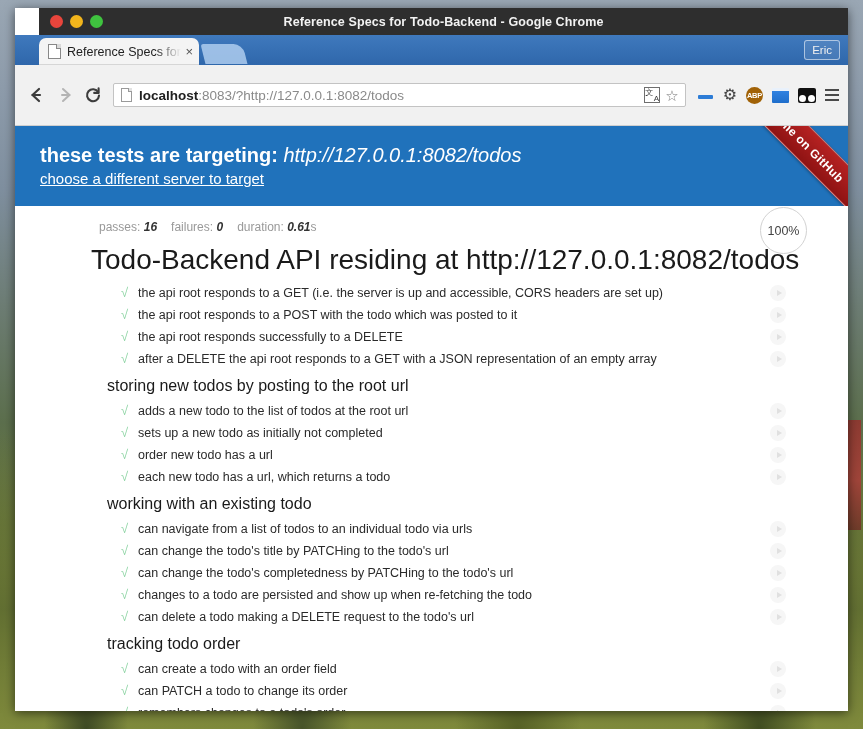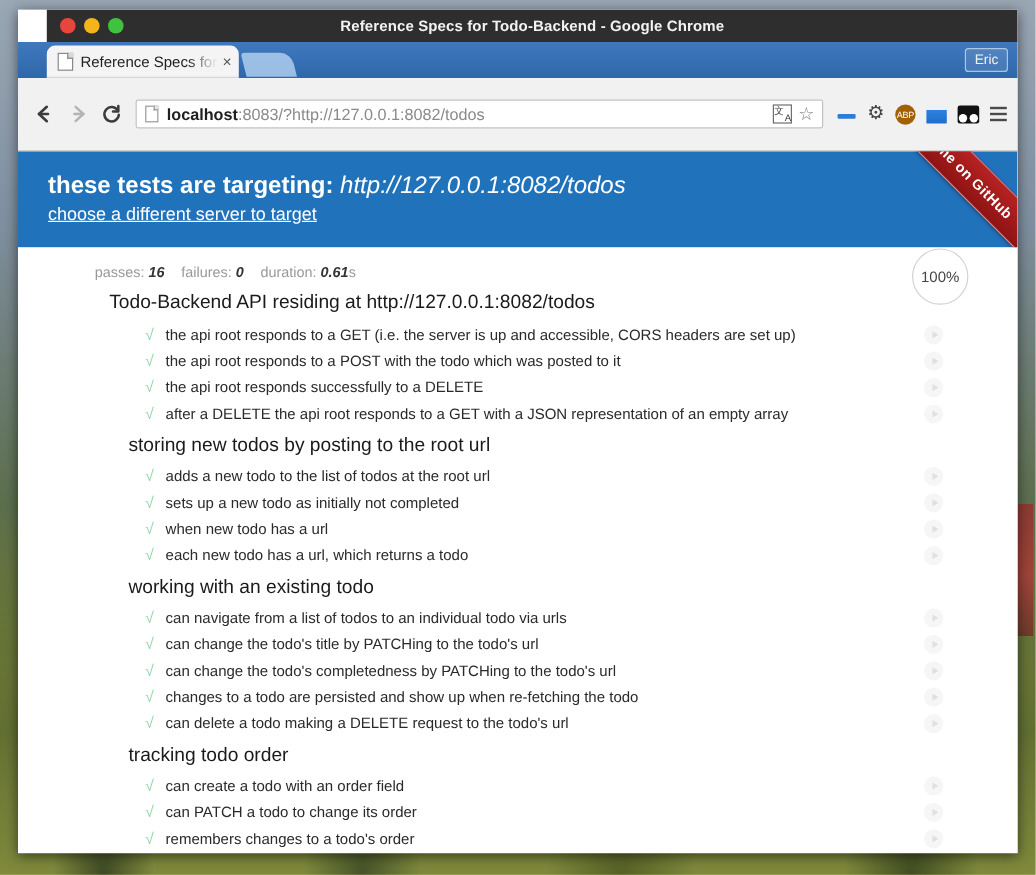--- a/index.html
+++ b/index.html
@@ -242,21 +242,21 @@
     content:""; position:absolute; left:1px; bottom:3px;
     width:15px; height:4px; background:#2d7cd6; border-radius:1px;
   }
   .gear-ico { font-size: 16px; color: #444; line-height: 1; }
   .abp-ico {
     width: 17px; height: 17px;
     border-radius: 50%;
     background: #a16207;
     color: #fff;
     font-size: 7.5px;
-    font-weight: normal;
+    font-weight: bold;
     display: flex; align-items: center; justify-content: center;
     letter-spacing: -.2px;
     text-align: center;
   }
   .ext-blue {
     width: 17px; height: 15px;
     background: linear-gradient(to bottom,#e9f1fb 0%,#e9f1fb 22%,#2f81e0 22%,#1f6ecb 100%);
     border-radius: 1px;
   }
   .ext-panda {
@@ -326,21 +326,21 @@
     border-bottom: 1px solid rgba(255,255,255,.45);
   }
   .ribbon span {
     color: #fff;
     font-size: 12px;
     font-weight: bold;
     letter-spacing: .4px;
   }
 
   .stats {
-    padding: 14px 0 0 64px;
+    padding: 14px 0 0 84px;
     font-size: 12px;
     color: #999;
     position: relative;
   }
   .stats .num { color: #333; font-style: italic; font-weight: bold; }
   .stats .grp { margin-right: 14px; }
 
   .pct-badge {
     position: absolute;
     right: 41px;
@@ -352,21 +352,21 @@
     display: flex;
     align-items: center;
     justify-content: center;
     font-size: 12.5px;
     color: #444;
     background: #fff;
   }
 
   .report { padding: 10px 0 0 0; }
   .suite-root {
-    font-size: 16px;
+    font-size: 28px;
     color: #1a1a1a;
     padding: 0 0 6px 76px;
   }
   .suite {
     font-size: 16px;
     color: #1a1a1a;
     padding: 7px 0 5px 92px;
   }
   .tests { margin: 0; padding: 0; list-style: none; }
   .test {
@@ -513,21 +513,21 @@
               </span></li>
           </ul>
           <div class="suite">storing new todos by posting to the root url</div>
           <ul class="tests">
             <li class="test"><span class="chk" style="color: rgb(144, 213, 166);">√</span><span>adds a new todo to the list of todos at the root url</span><span class="replay">
                 <i></i>
               </span></li>
             <li class="test"><span class="chk" style="color: rgb(144, 213, 166);">√</span><span>sets up a new todo as initially not completed</span><span class="replay">
                 <i></i>
               </span></li>
-            <li class="test"><span class="chk" style="color: rgb(144, 213, 166);">√</span><span>when new todo has a url</span><span class="replay">
+            <li class="test"><span class="chk" style="color: rgb(144, 213, 166);">√</span><span>order new todo has a url</span><span class="replay">
                 <i></i>
               </span></li>
             <li class="test"><span class="chk" style="color: rgb(144, 213, 166);">√</span><span>each new todo has a url, which returns a todo</span><span class="replay">
                 <i></i>
               </span></li>
           </ul>
           <div class="suite">working with an existing todo</div>
           <ul class="tests">
             <li class="test"><span class="chk" style="color: rgb(144, 213, 166);">√</span><span>can navigate from a list of todos to an individual todo via urls</span><span class="replay">
                 <i></i>

